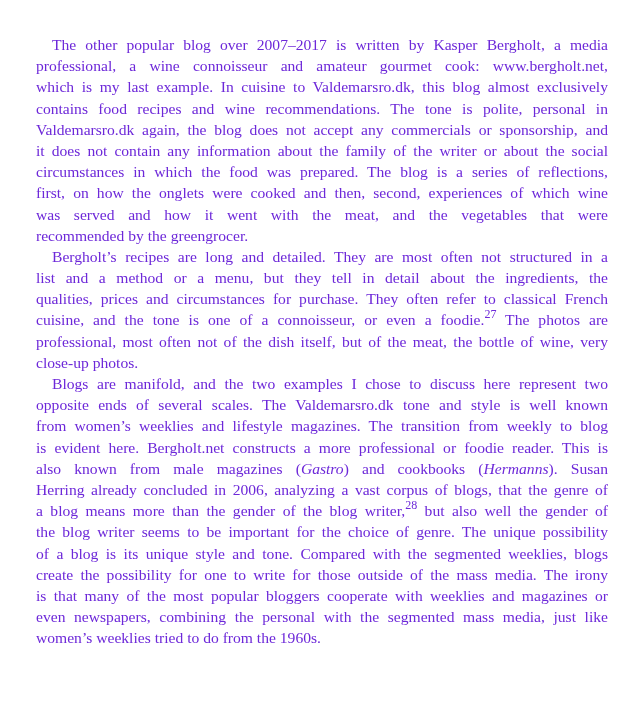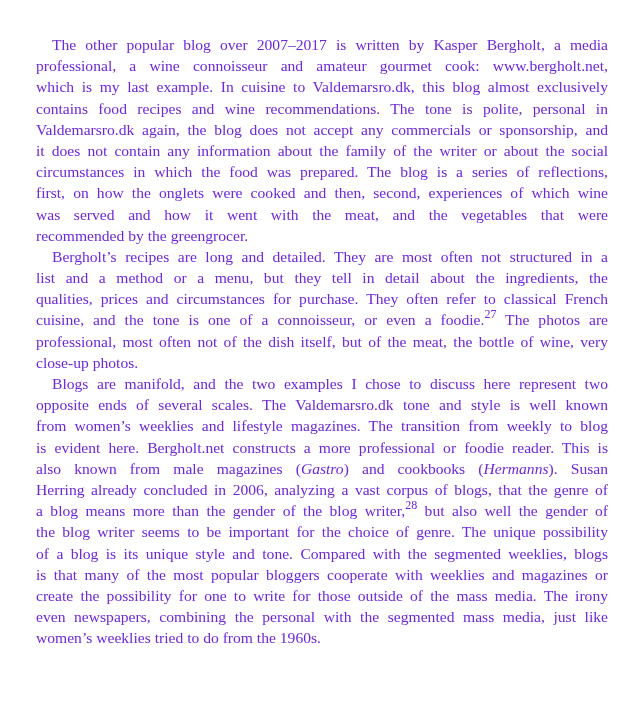--- a/index.html
+++ b/index.html
@@ -72,19 +72,19 @@
       <div class="paragraph">
         <span class="line indent"><span class="seg">Blogs are manifold, and the two examples I chose to discuss here represent two</span></span>
         <span class="line"><span class="seg">opposite ends of several scales. The Valdemarsro.dk tone and style is well known</span></span>
         <span class="line"><span class="seg">from women’s weeklies and lifestyle magazines. The transition from weekly to blog</span></span>
         <span class="line"><span class="seg">is evident here. Bergholt.net constructs a more professional or foodie reader. This is</span></span>
         <span class="line"><span class="seg">also known from male magazines (</span><span class="seg italic">Gastro</span><span class="seg">) and cookbooks (</span><span class="seg italic">Hermanns</span><span class="seg">). Susan</span></span>
         <span class="line"><span class="seg">Herring already concluded in 2006, analyzing a vast corpus of blogs, that the genre of</span></span>
         <span class="line"><span class="seg">a blog means more than the gender of the blog writer,</span><sup class="fn">28</sup><span class="seg"> but also well the gender of</span></span>
         <span class="line"><span class="seg">the blog writer seems to be important for the choice of genre. The unique possibility</span></span>
         <span class="line"><span class="seg">of a blog is its unique style and tone. Compared with the segmented weeklies, blogs</span></span>
+        <span class="line"><span class="seg">create the possibility for one to write for those outside of the mass media. The irony</span></span>
         <span class="line"><span class="seg">is that many of the most popular bloggers cooperate with weeklies and magazines or</span></span>
-        <span class="line"><span class="seg">create the possibility for one to write for those outside of the mass media. The irony</span></span>
         <span class="line"><span class="seg">even newspapers, combining the personal with the segmented mass media, just like</span></span>
         <span class="line last"><span class="seg">women’s weeklies tried to do from the 1960s.</span></span>
       </div>
     </div>
 </div>
 
 </body></html>

